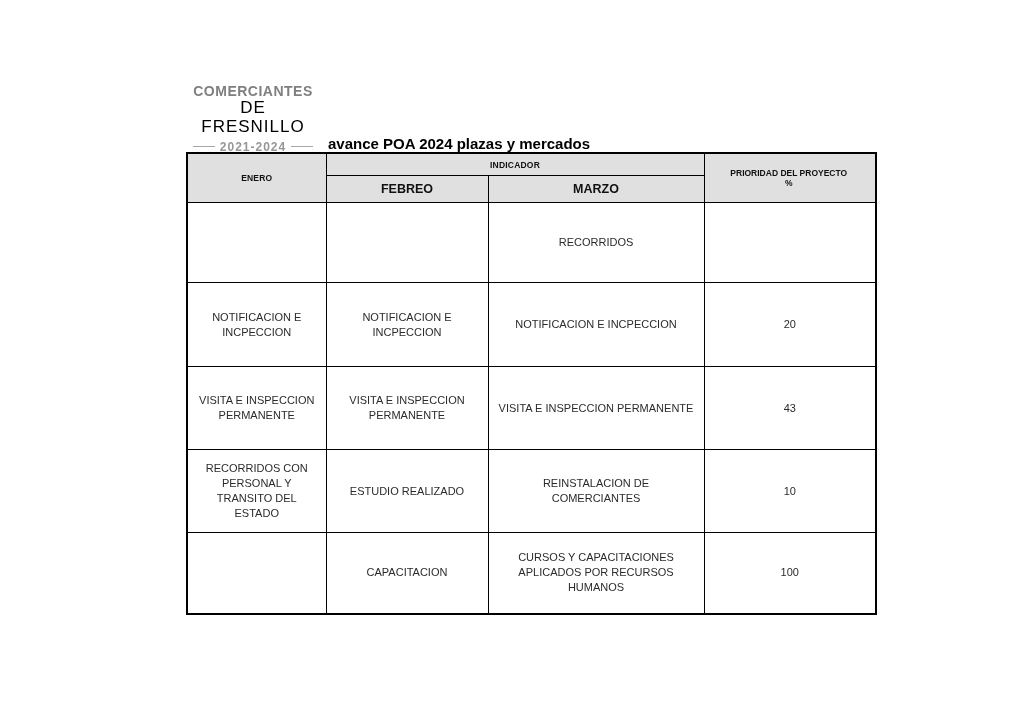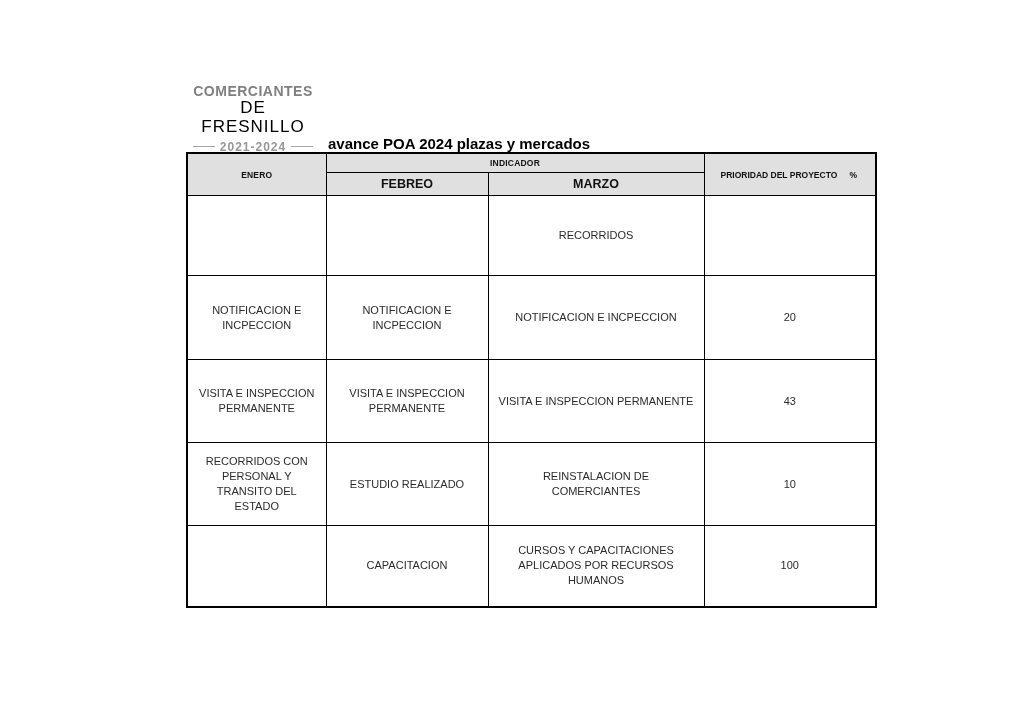--- a/index.html
+++ b/index.html
@@ -100,20 +100,21 @@
     font-weight: bold;
     color: #111;
     padding: 0;
   }
   th.hdr-priority .prio-wrap {
     display: flex;
     align-items: center;
     justify-content: space-between;
     padding: 0 12px 0 10px;
     width: 100%;
+    flex-direction: column;
   }
   td.body-cell {
     background: #ffffff;
     font-size: 11px;
     color: #2b2b2b;
     line-height: 1.35;
   }
   tr.hrow1 { height: 17px; }
   tr.hrow2 { height: 18px; }
   tr.brow1 { height: 80px; }

